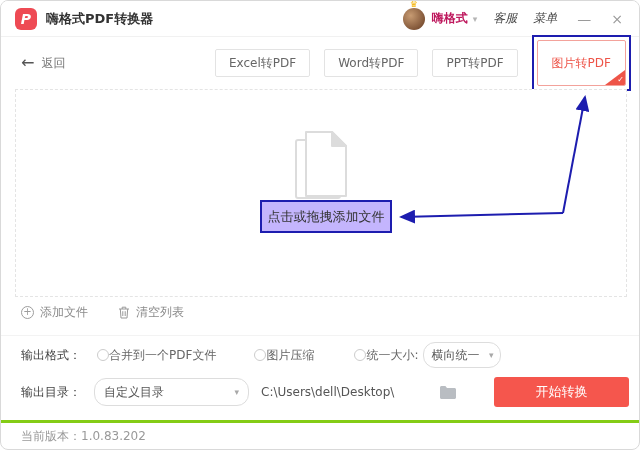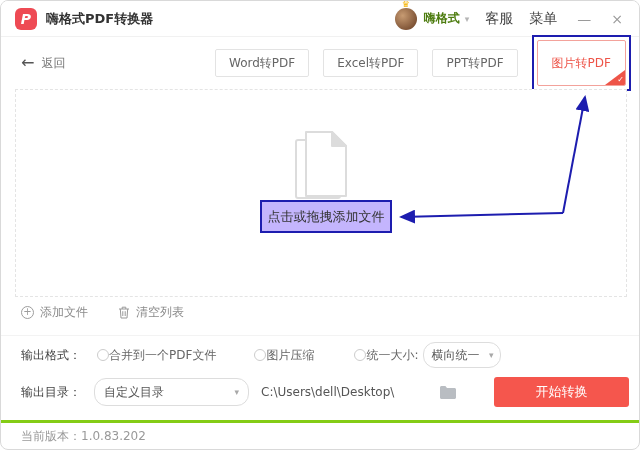--- a/index.html
+++ b/index.html
@@ -10,23 +10,23 @@
   
   .titlebar{position:absolute;top:0;left:0;right:0;height:36px;box-sizing:border-box;
             display:flex;align-items:center;padding:0 16px 0 14px;border-bottom:1px solid #f1f1f1;background:#fff;}
   .logo{width:22px;height:22px;border-radius:6px;background:#ee4a54;color:#fff;display:flex;
         align-items:center;justify-content:center;font-size:14px;font-weight:bold;font-style:italic;}
   .app-title{margin-left:9px;font-size:13px;font-weight:bold;color:#333;}
   .tb-spacer{flex:1;}
   .avatar-wrap{position:relative;width:22px;height:22px;margin-right:7px;}
   .avatar{width:22px;height:22px;border-radius:50%;background:radial-gradient(circle at 35% 35%,#c79b72,#7c5134 75%);}
   .crown{position:absolute;top:-8px;left:50%;transform:translateX(-50%);font-size:9px;color:#f5b50a;line-height:1;}
-  .username{font-size:12px;color:#4d7c0f;font-weight:bold;}
+  .username{font-size:12px;color:#be185d;font-weight:bold;}
   .chev{font-size:9px;color:#b5b5b5;margin:0 0 0 5px;}
-  .tb-link{font-size:14px;color:#444;margin-left:16px;}
+  .tb-link{font-size:12px;color:#444;margin-left:16px;font-style:italic;}
   .win-btn{font-size:14px;color:#9a9a9a;margin-left:20px;line-height:1;}
 
   
   .toolbar{position:absolute;top:36px;left:0;right:0;height:52px;display:flex;align-items:center;
            padding:0 8px 0 20px;box-sizing:border-box;}
   .back-group{display:flex;align-items:center;gap:7px;}
   .back-arrow{font-size:16px;color:#555;line-height:1;}
   .back-label{font-size:12px;color:#777;}
   .tabs{display:flex;align-items:center;gap:14px;margin-left:auto;}
   .tab{height:28px;padding:0 13px;background:#fff;border:1px solid #e3e3e3;border-radius:2px;
@@ -101,22 +101,22 @@
     <span class="win-btn">—</span>
     <span class="win-btn">×</span>
   </div>
 
   <div class="toolbar">
     <div class="back-group">
       <span class="back-arrow">←</span>
       <span class="back-label">返回</span>
     </div>
     <div class="tabs">
+      <div class="tab">Excel转PDF</div>
       <div class="tab">Word转PDF</div>
-      <div class="tab">Excel转PDF</div>
       <div class="tab">PPT转PDF</div>
       <div class="hl-wrap">
         <div class="tab active">
           <span>图片转PDF</span>
           <span class="corner-tri"></span>
           <span class="corner-check">✓</span>
         </div>
       </div>
     </div>
   </div>

